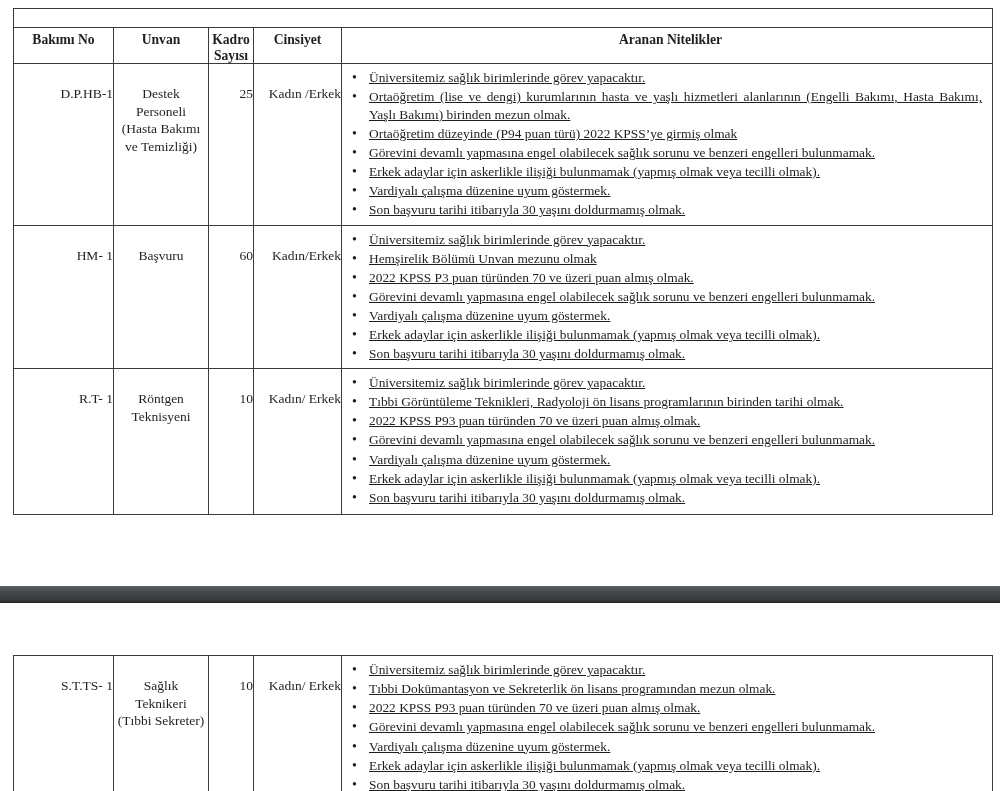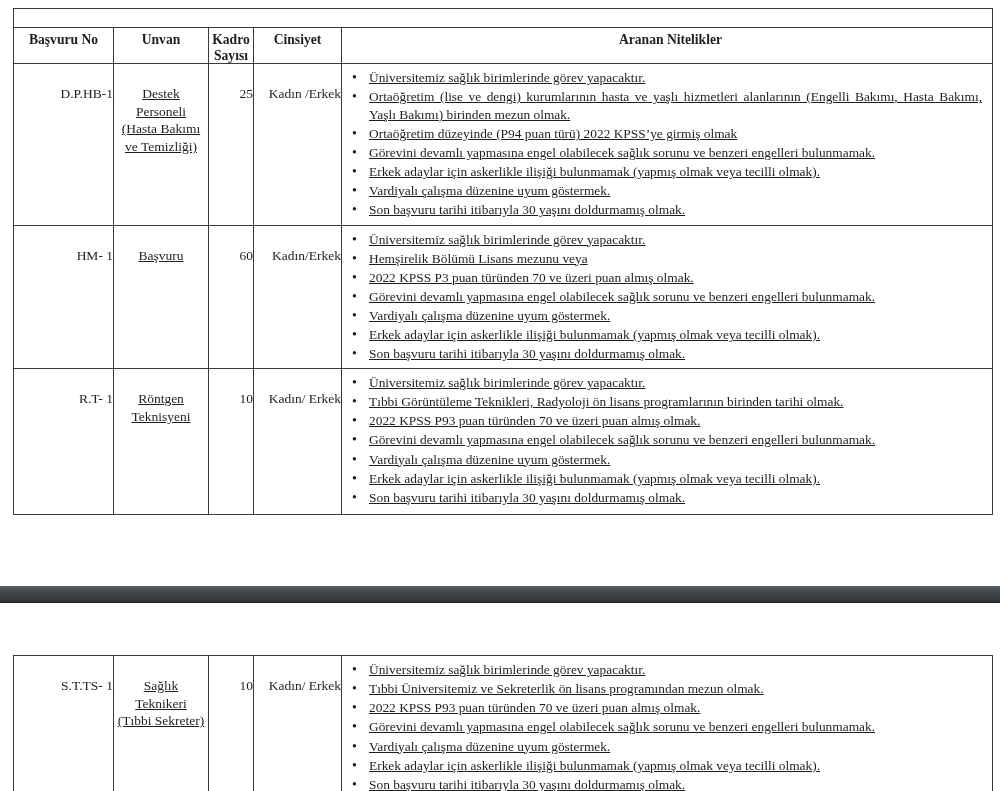--- a/index.html
+++ b/index.html
@@ -32,21 +32,21 @@
     font-weight: bold;
     text-align: center;
     padding-top: 4px;
     height: 32px;
     font-size: 13.6px;
     line-height: 1.15;
   }
   tr.head th.th-left { text-align: center; padding-left: 7px; }
 
   td.c-no, td.c-kadro, td.c-cins { text-align: right; padding-top: 21px; line-height: 1.3; }
-  td.c-unvan { text-align: center; padding-top: 21px; line-height: 1.3; padding-left: 3px; padding-right: 3px; text-decoration: underline; }
+  td.c-unvan { text-align: center; padding-top: 21px; line-height: 1.3; padding-left: 3px; padding-right: 3px; }
   td.c-nit { padding: 5px 10px 4px 0; }
 
   .b {
     position: relative;
     padding-left: 27px;
     line-height: 17.6px;
     margin-bottom: 1.5px;
     text-align: justify;
     font-size: 13.4px;
     text-decoration: underline;
@@ -79,21 +79,21 @@
         <col style="width:95px">
         <col style="width:45px">
         <col style="width:88px">
         <col>
     </colgroup>
     <tbody>
         <tr class="empty-strip">
       <td colspan="5"></td>
     </tr>
     <tr class="head">
-      <th>Başvuru No</th>
+      <th>Bakımı No</th>
       <th>Unvan</th>
       <th>Kadro Sayısı</th>
       <th>Cinsiyet</th>
       <th class="th-left">Aranan Nitelikler</th>
     </tr>
 
     <tr class="row" style="height:152px">
       <td class="c-no">D.P.HB-1</td>
       <td class="c-unvan">Destek Personeli (Hasta Bakımı ve Temizliği)</td>
       <td class="c-kadro">25</td>
@@ -109,21 +109,21 @@
       </td>
     </tr>
 
     <tr class="row" style="height:130px">
       <td class="c-no">HM- 1</td>
       <td class="c-unvan">Başvuru</td>
       <td class="c-kadro">60</td>
       <td class="c-cins">Kadın/Erkek</td>
       <td class="c-nit">
         <div class="b">Üniversitemiz sağlık birimlerinde görev yapacaktır.</div>
-        <div class="b">Hemşirelik Bölümü Lisans mezunu veya</div>
+        <div class="b">Hemşirelik Bölümü Unvan mezunu olmak</div>
         <div class="b">2022 KPSS P3 puan türünden 70 ve üzeri puan almış olmak.</div>
         <div class="b">Görevini devamlı yapmasına engel olabilecek sağlık sorunu ve benzeri engelleri bulunmamak.</div>
         <div class="b">Vardiyalı çalışma düzenine uyum göstermek.</div>
         <div class="b">Erkek adaylar için askerlikle ilişiği bulunmamak (yapmış olmak veya tecilli olmak).</div>
         <div class="b">Son başvuru tarihi itibarıyla 30 yaşını doldurmamış olmak.</div>
       </td>
     </tr>
 
     <tr class="row" style="height:146px">
       <td class="c-no">R.T- 1</td>
@@ -154,21 +154,21 @@
         <col>
     </colgroup>
     <tbody>
         <tr class="row" style="height:152px">
       <td class="c-no">S.T.TS- 1</td>
       <td class="c-unvan">Sağlık Teknikeri (Tıbbi Sekreter)</td>
       <td class="c-kadro">10</td>
       <td class="c-cins">Kadın/ Erkek</td>
       <td class="c-nit">
         <div class="b">Üniversitemiz sağlık birimlerinde görev yapacaktır.</div>
-        <div class="b">Tıbbi Üniversitemiz ve Sekreterlik ön lisans programından mezun olmak.</div>
+        <div class="b">Tıbbi Dokümantasyon ve Sekreterlik ön lisans programından mezun olmak.</div>
         <div class="b">2022 KPSS P93 puan türünden 70 ve üzeri puan almış olmak.</div>
         <div class="b">Görevini devamlı yapmasına engel olabilecek sağlık sorunu ve benzeri engelleri bulunmamak.</div>
         <div class="b">Vardiyalı çalışma düzenine uyum göstermek.</div>
         <div class="b">Erkek adaylar için askerlikle ilişiği bulunmamak (yapmış olmak veya tecilli olmak).</div>
         <div class="b">Son başvuru tarihi itibarıyla 30 yaşını doldurmamış olmak.</div>
       </td>
     </tr>
   </tbody>
     </table>
 

